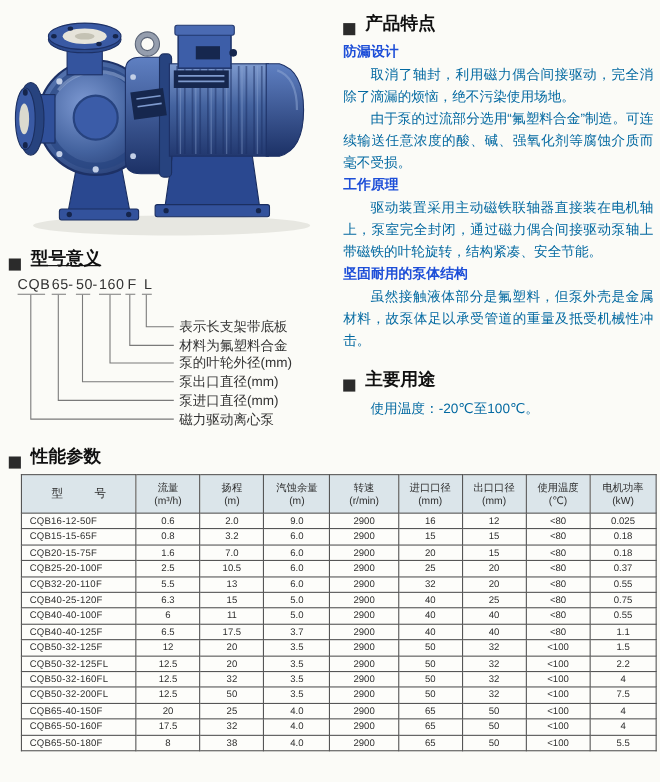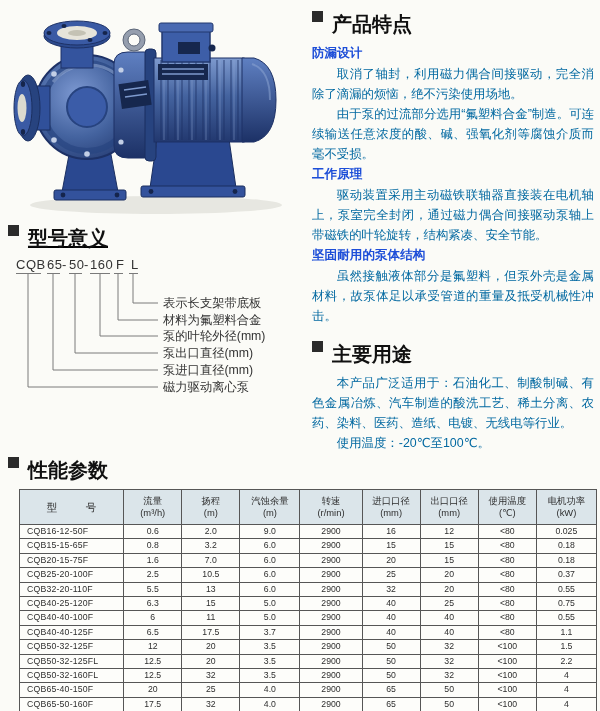--- a/index.html
+++ b/index.html
@@ -11,21 +11,21 @@
   .page {
     position:relative; width:600px; height:711px;
     background:#fbfbf7; overflow:hidden;
   }
   .top { display:flex; padding:2px 6px 0 8px; }
   .left-col { width:294px; flex:0 0 294px;text-decoration:underline; }
   .right-col { flex:1; padding:6px 0 0 10px; }
 
   .photo-wrap { width:286px; height:220px; position:relative; }
 
-  .sec-title { display:flex; align-items:flex-start; font-weight:bold; font-size:20px; color:#101010; margin:3px 0 5px; }
+  .sec-title { display:flex; align-items:flex-end; font-weight:bold; font-size:16px; color:#101010; margin:3px 0 5px; }
   .sq { width:11px; height:11px; background:#2b2b2b; margin-right:9px; flex:0 0 11px; }
 
   .para { font-size:12.4px; line-height:20px; text-align:justify; text-indent:2em; color:#0369a1; }
   .subhead { font-size:12.6px; line-height:21px; font-weight:bold; color:#1d4ed8; }
   .usage-title { margin-top:15px; }
 
   .model-svg { display:block; margin-top:2px; }
   .model-svg text { fill:#333; }
   .model-code { font-size:13px; letter-spacing:0.5px; }
   .model-label { font-size:12.3px; }
@@ -234,21 +234,20 @@
           <div class="subhead">工作原理</div>
           <p class="para">驱动装置采用主动磁铁联轴器直接装在电机轴上，泵室完全封闭，通过磁力偶合间接驱动泵轴上带磁铁的叶轮旋转，结构紧凑、安全节能。</p>
           <div class="subhead">坚固耐用的泵体结构</div>
           <p class="para">虽然接触液体部分是氟塑料，但泵外壳是金属材料，故泵体足以承受管道的重量及抵受机械性冲击。</p>
         </div>
 
       <div class="sec-title usage-title">
         <span class="sq"></span>
         <span>主要用途</span>
       </div>
-      <p class="para">本产品广泛适用于：石油化工、制酸制碱、有色金属冶炼、汽车制造的酸洗工艺、稀土分离、农药、染料、医药、造纸、电镀、无线电等行业。</p>
       <p class="para">使用温度：-20℃至100℃。</p>
     </div>
   </div>
 
   <div class="perf-section">
     <div class="sec-title">
       <span class="sq"></span>
       <span>性能参数</span>
     </div>
     <table>
@@ -418,20 +417,31 @@
             <td>12.5</td>
             <td>32</td>
             <td>3.5</td>
             <td>2900</td>
             <td>50</td>
             <td>32</td>
             <td>&lt;100</td>
             <td>4</td>
           </tr>
           <tr>
+            <td>CQB50-32-200FL</td>
+            <td>12.5</td>
+            <td>50</td>
+            <td>3.5</td>
+            <td>2900</td>
+            <td>50</td>
+            <td>32</td>
+            <td>&lt;100</td>
+            <td>7.5</td>
+          </tr>
+          <tr>
             <td>CQB65-40-150F</td>
             <td>20</td>
             <td>25</td>
             <td>4.0</td>
             <td>2900</td>
             <td>65</td>
             <td>50</td>
             <td>&lt;100</td>
             <td>4</td>
           </tr>

